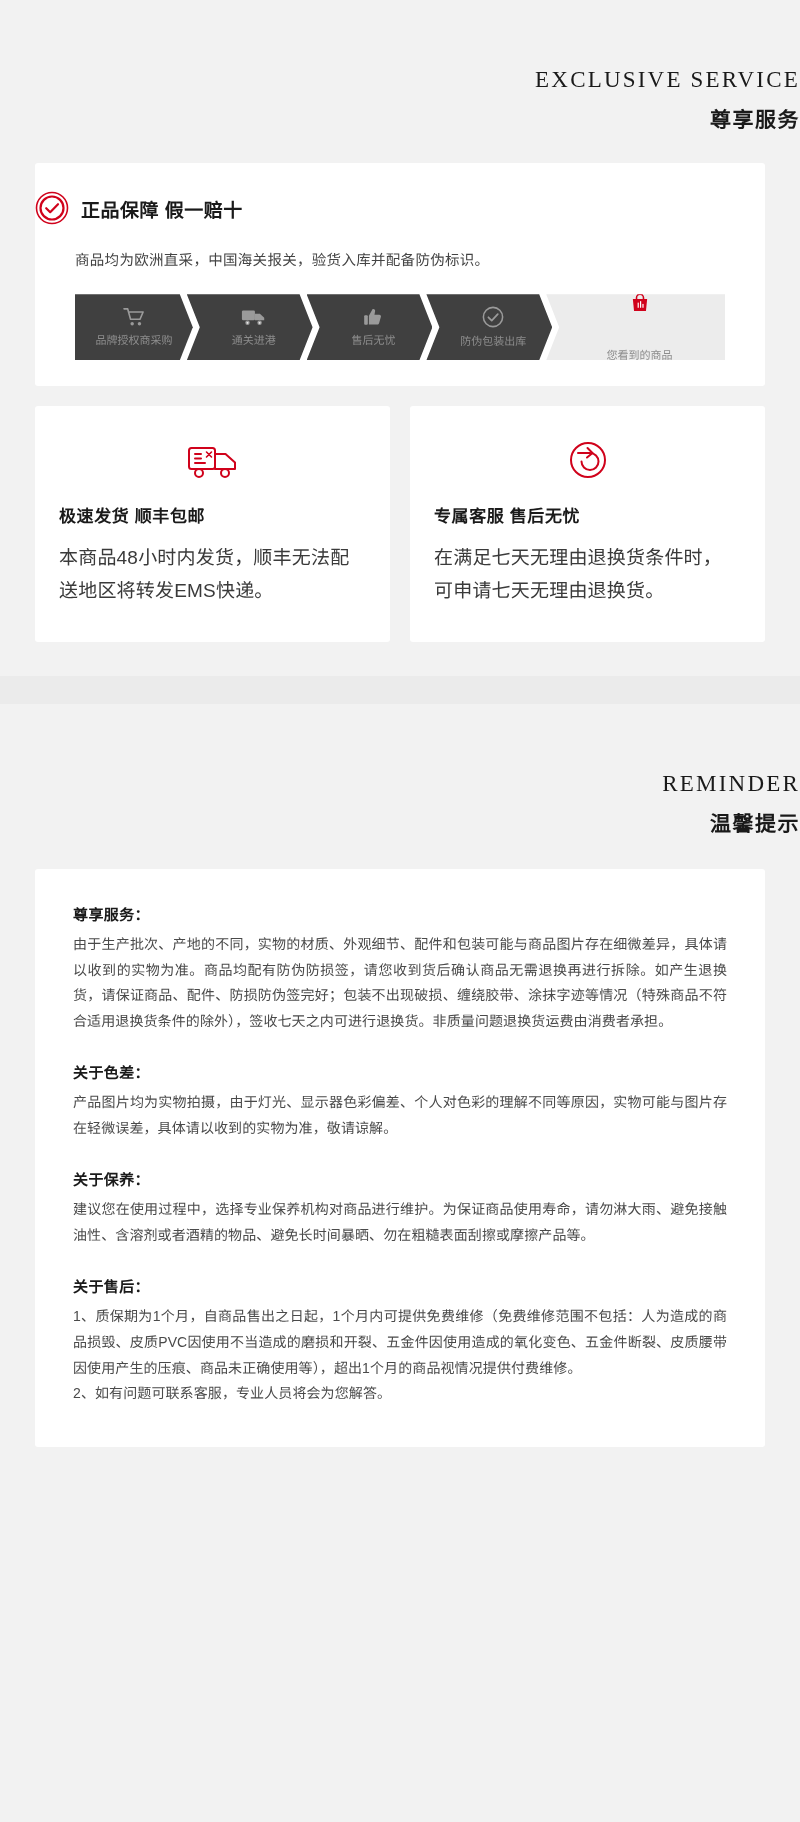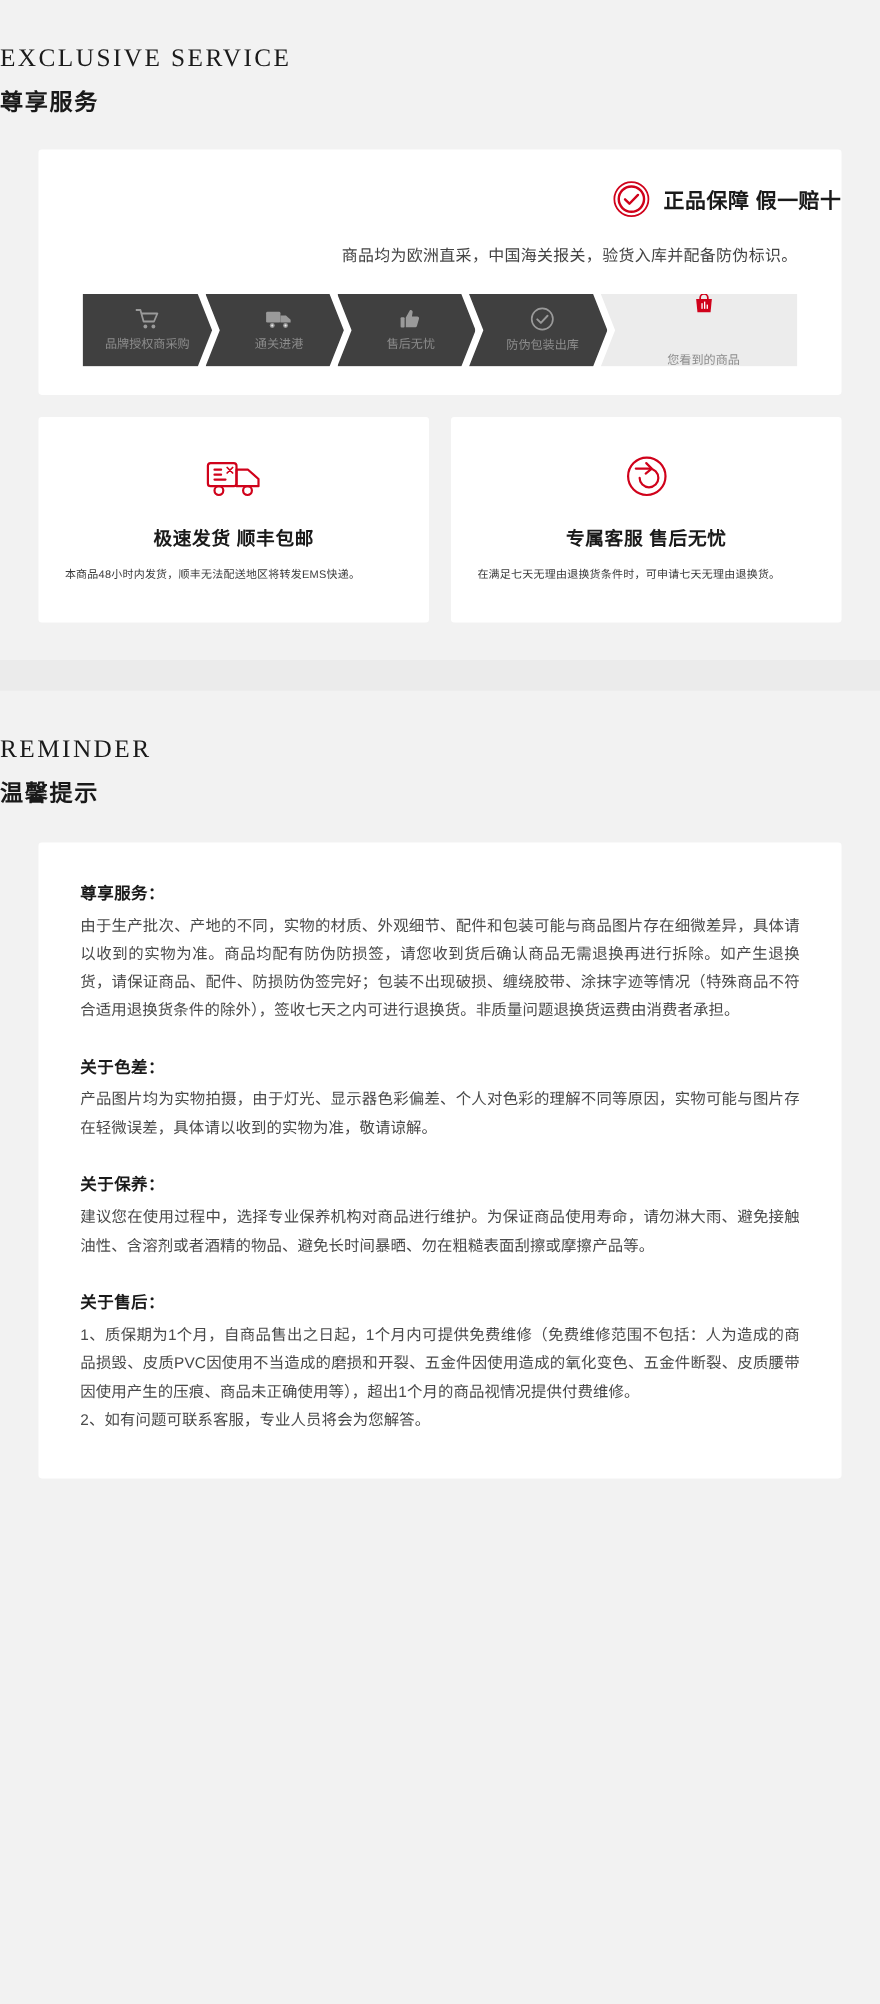--- a/index.html
+++ b/index.html
@@ -16,22 +16,23 @@
   .page {
     width: 800px;
     margin: 0 auto;
     background: #f2f2f2;
     position: relative;
     overflow: hidden;
   }
 
   
   .section-head {
-    text-align: left;
+    text-align: right;
     padding-top: 40px;
+    margin-top: 27px;
   }
   .section-head .en {
     font-family: "Liberation Serif", serif;
     font-size: 23px;
     letter-spacing: 2.2px;
     color: #1a1a1a;
     font-weight: 400;
   }
   .section-head .cn {
     font-size: 21px;
@@ -48,35 +49,35 @@
   }
 
   
   .guarantee {
     margin: 30px 35px 0 35px;
     padding: 28px 0 26px 0;
   }
   .guarantee-title-row {
     display: flex;
     align-items: center;
-    justify-content: flex-end;
+    justify-content: flex-start;
     gap: 12px;
   }
   .guarantee-title {
     font-size: 19px;
     font-weight: bold;
     color: #1a1a1a;
     letter-spacing: 0.5px;
   }
   .guarantee-desc {
     margin: 24px 40px 0 40px;
     font-size: 14.5px;
     color: #444;
     line-height: 1.6;
-    text-align: right;
+    text-align: left;
     letter-spacing: 0.3px;
   }
 
   
   .flow {
     display: flex;
     margin: 22px 40px 0 40px;
     height: 66px;
   }
   .flow-step {
@@ -127,29 +128,28 @@
     flex: 1 1 0;
     padding: 30px 24px 34px 24px;
     box-sizing: border-box;
   }
   .col-icon {
     text-align: center;
     line-height: 0;
     margin-bottom: 18px;
   }
   .col-title {
-    text-align: center;
     font-size: 17px;
     font-weight: bold;
     color: #1a1a1a;
     letter-spacing: 0.6px;
   }
   .col-body {
     margin-top: 14px;
-    font-size: 10px;
+    font-size: 19px;
     line-height: 1.75;
     color: #3a3a3a;
     letter-spacing: 0.2px;
   }
 
   
   .gap {
     height: 28px;
     background: #ebebeb;
     margin-top: 34px;

